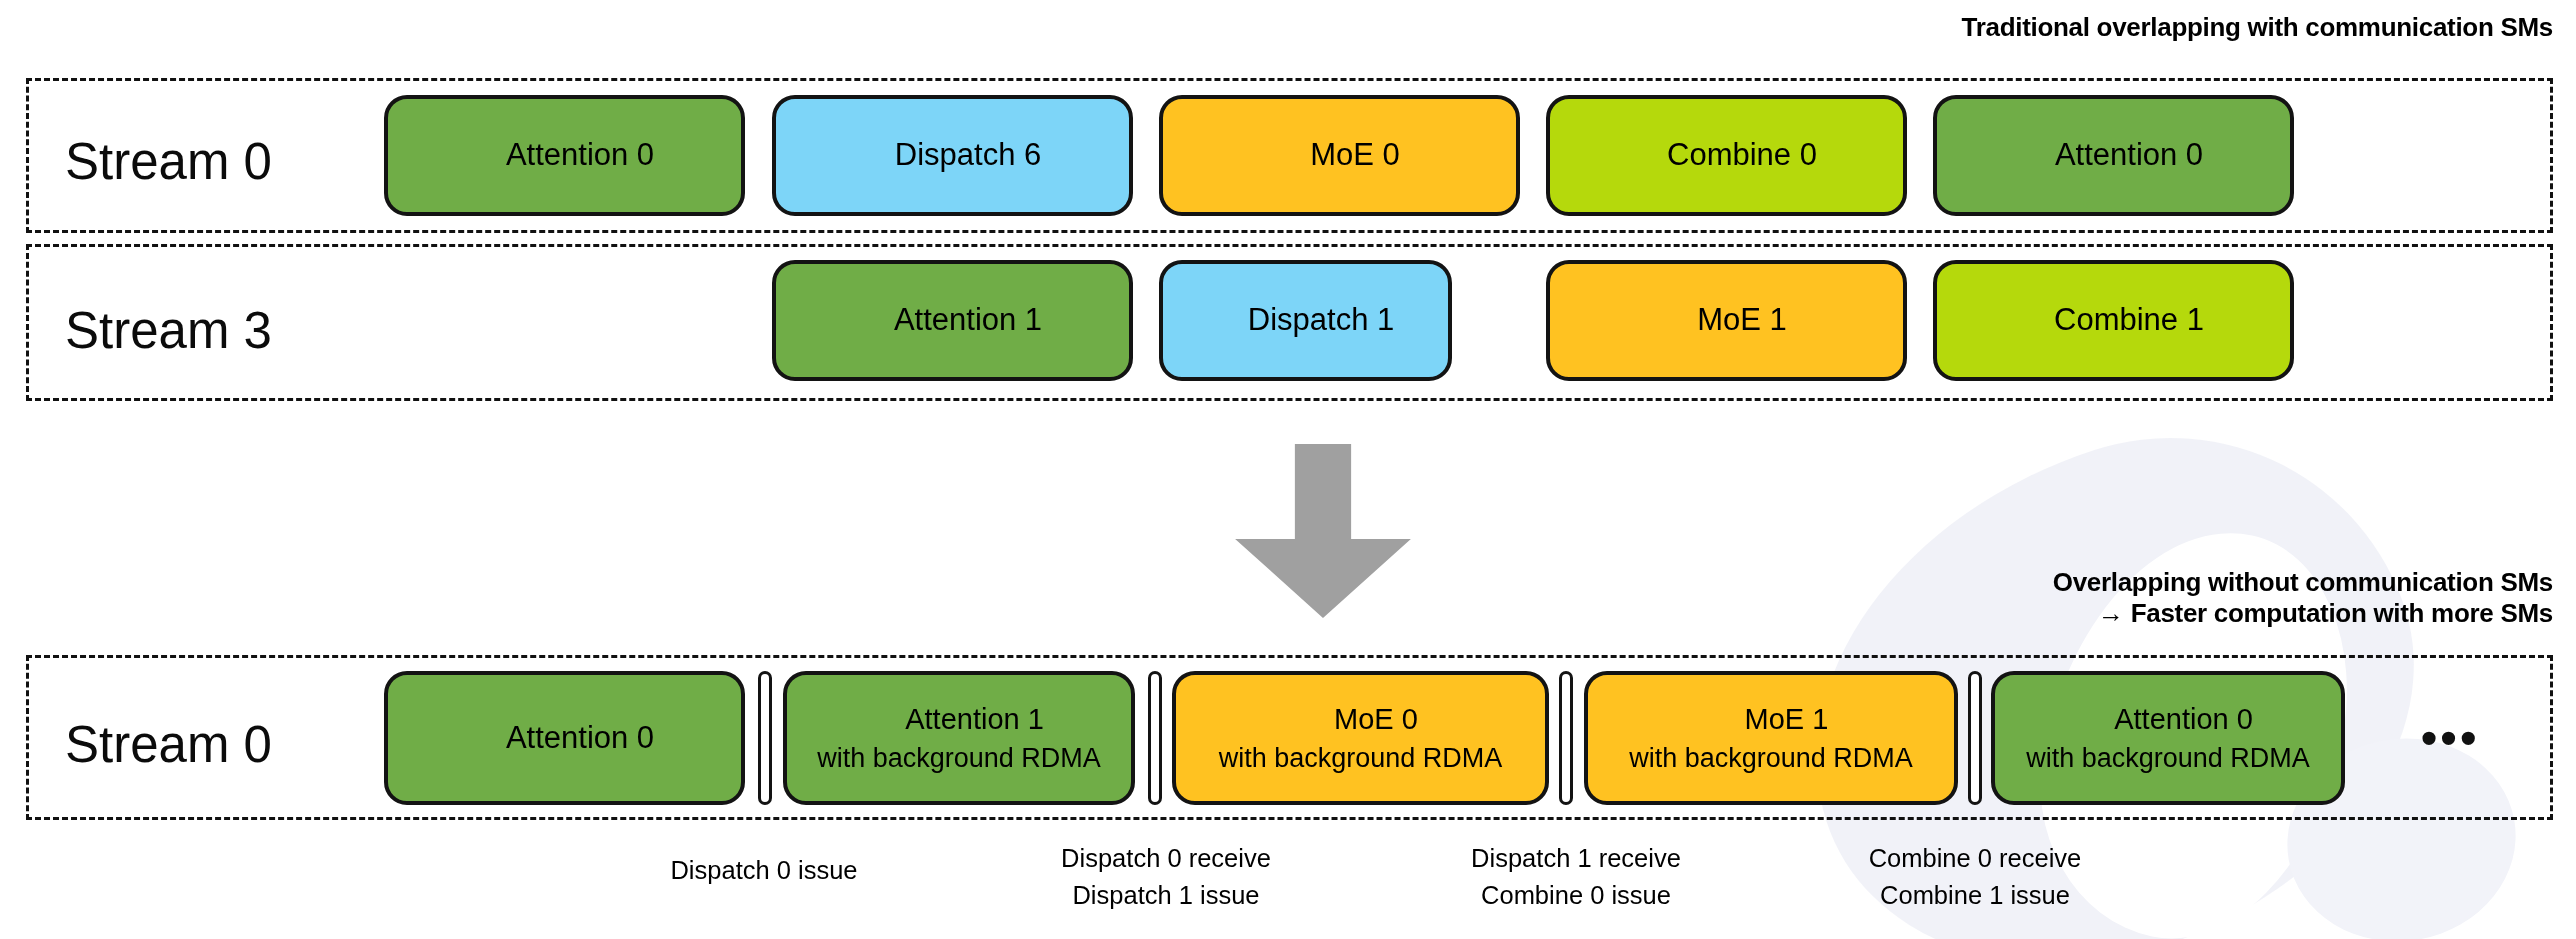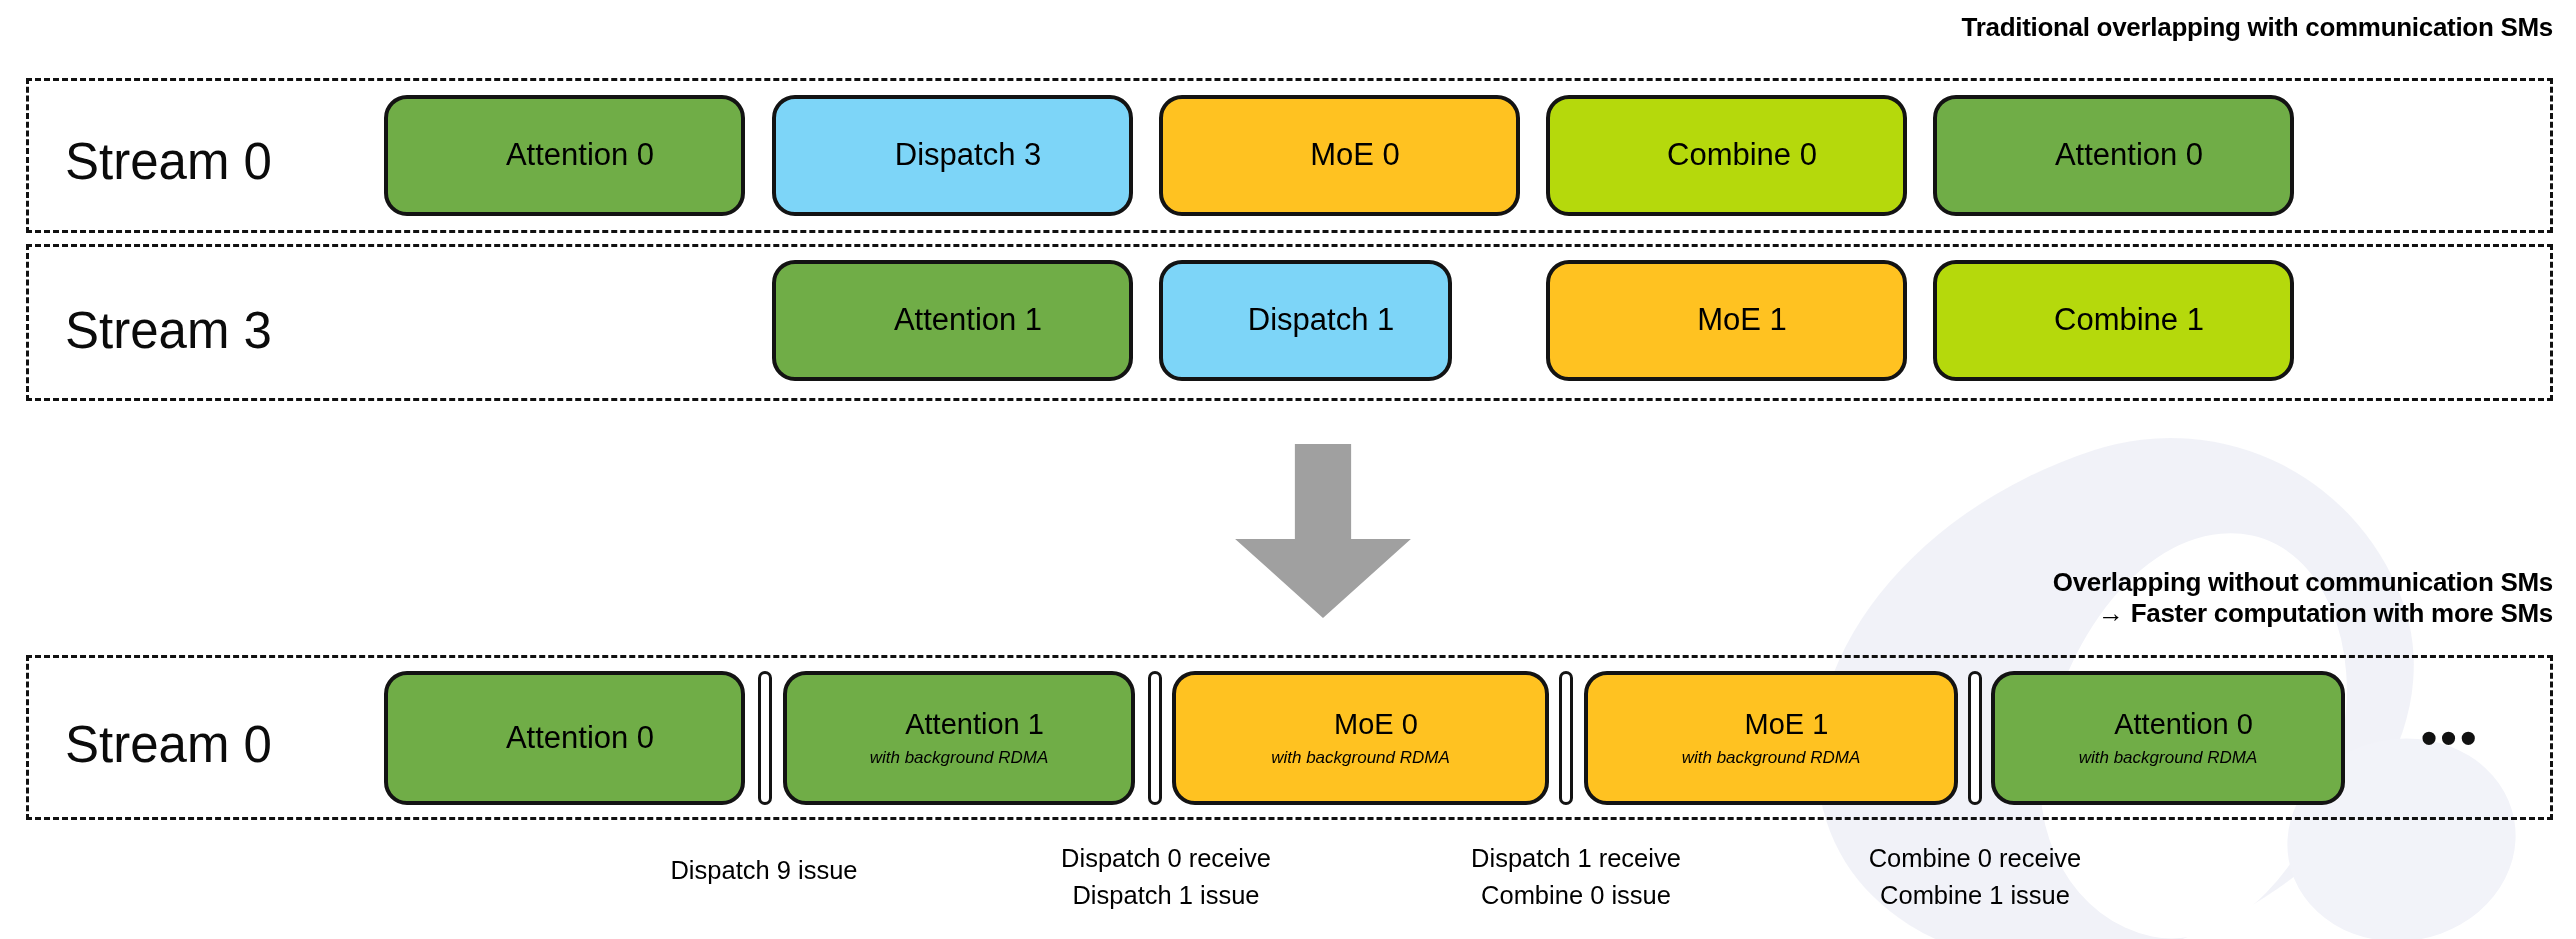--- a/index.html
+++ b/index.html
@@ -106,24 +106,23 @@
     color: #000000;
     text-align: center;
     line-height: 1.05;
   }
   .task .t-main {
     font-size: 31px;
     white-space: nowrap;
     margin-left: 31px;
   }
   .task .t-sub {
-    font-size: 17px;
+    font-size: 27px;
     margin-top: 10px;
     white-space: nowrap;
-    font-style: italic;
   }
   .task.two-line .t-main { font-size: 29px; }
 
   
   .sep {
     position: absolute;
     width: 14px;
     border: 3.5px solid #131313;
     border-radius: 8.8px;
     background: #ffffff;
@@ -190,21 +189,21 @@
     <polygon id="down-arrow-shape" points="68,0 132,0 132,108 200,108 100,198 0,108 68,108" fill="#A0A0A0"></polygon>
   </svg>
 
   <div id="ellipsis">•••</div>
 
   <div id="dynamic-layer">
       <div class="task" style="left: 384px; top: 95px; width: 361px; height: 121px; background: rgb(112, 173, 71); border-color: rgb(19, 19, 19);">
         <div class="t-main">Attention 0</div>
       </div>
       <div class="task" style="left: 772px; top: 95px; width: 361px; height: 121px; background: rgb(125, 213, 248); border-color: rgb(19, 19, 19);">
-        <div class="t-main">Dispatch 3</div>
+        <div class="t-main">Dispatch 6</div>
       </div>
       <div class="task" style="left: 1159px; top: 95px; width: 361px; height: 121px; background: rgb(255, 194, 33); border-color: rgb(19, 19, 19);">
         <div class="t-main">MoE 0</div>
       </div>
       <div class="task" style="left: 1546px; top: 95px; width: 361px; height: 121px; background: rgb(181, 217, 12); border-color: rgb(19, 19, 19); justify-content: center;">
         <div class="t-main">Combine 0</div>
       </div>
       <div class="task" style="left: 1933px; top: 95px; width: 361px; height: 121px; background: rgb(112, 173, 71); border-color: rgb(19, 19, 19);">
         <div class="t-main">Attention 0</div>
       </div>
@@ -236,21 +235,21 @@
         <div class="t-sub">with background RDMA</div>
       </div>
       <div class="task two-line" style="left: 1584px; top: 671px; width: 374px; height: 134px; background: rgb(255, 194, 33); border-color: rgb(19, 19, 19);">
         <div class="t-main">MoE 1</div>
         <div class="t-sub">with background RDMA</div>
       </div>
       <div class="task two-line" style="left: 1991px; top: 671px; width: 354px; height: 134px; background: rgb(112, 173, 71); border-color: rgb(19, 19, 19);">
         <div class="t-main">Attention 0</div>
         <div class="t-sub">with background RDMA</div>
       </div>
-      <div class="caption" style="left: 544px; top: 852px; width: 440px;">Dispatch 9 issue</div>
+      <div class="caption" style="left: 544px; top: 852px; width: 440px;">Dispatch 0 issue</div>
       <div class="caption" style="left: 946px; top: 840px; width: 440px;">Dispatch 0 receive
 Dispatch 1 issue</div>
       <div class="caption" style="left: 1356px; top: 840px; width: 440px;">Dispatch 1 receive
 Combine 0 issue</div>
       <div class="caption" style="left: 1755px; top: 840px; width: 440px;">Combine 0 receive
 Combine 1 issue</div>
     </div>
 </div>
 
 

